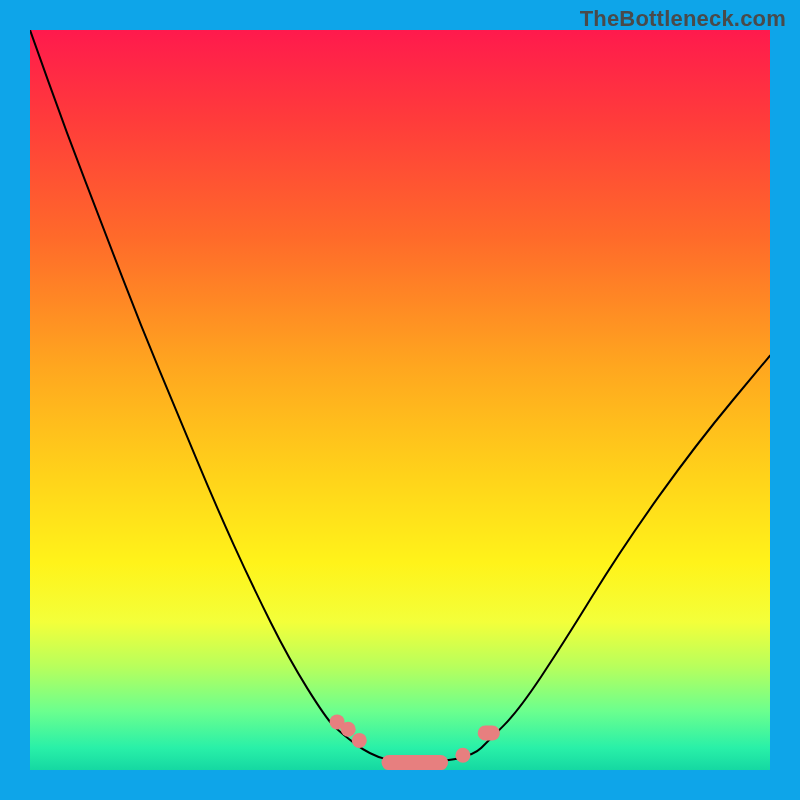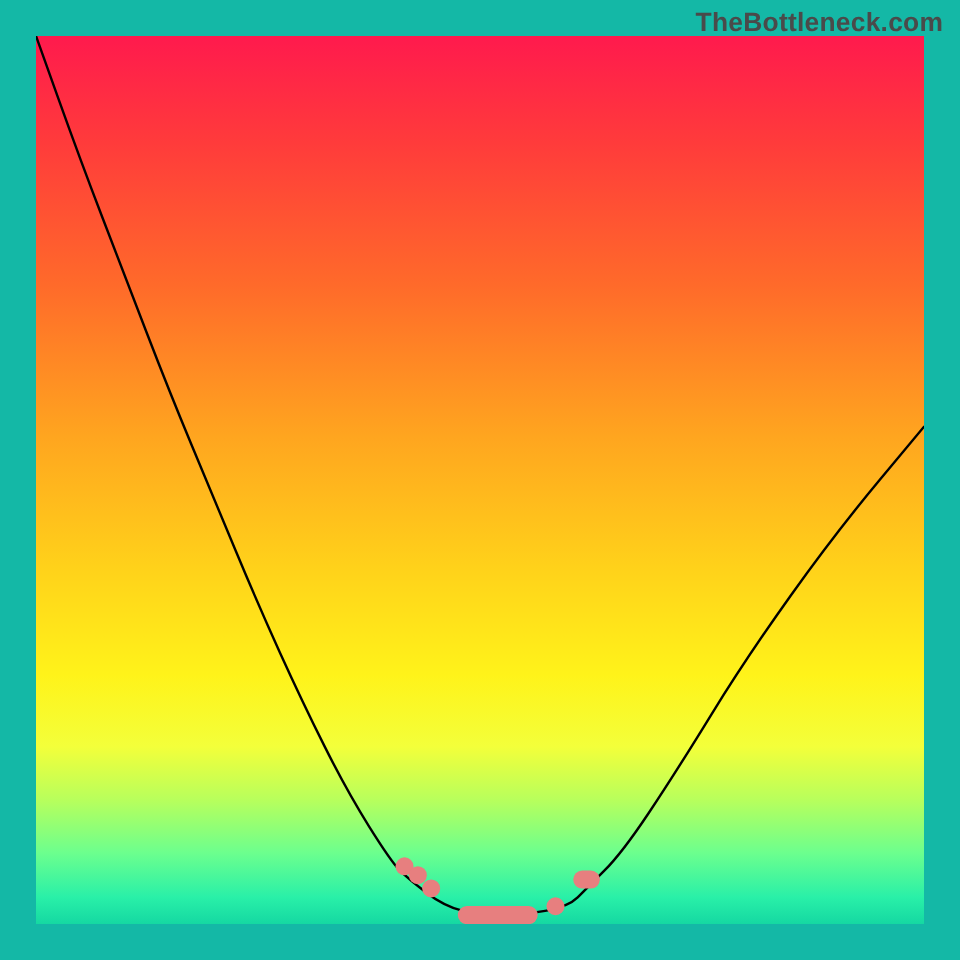--- a/index.html
+++ b/index.html
@@ -8,21 +8,21 @@
     width: 800px;
     height: 800px;
     overflow: hidden;
     font-family: Arial, Helvetica, sans-serif;
     background: #000;
   }
   .frame {
     position: relative;
     width: 800px;
     height: 800px;
-    background: #14b8a6;
+    background: #0ea5e9;
     box-sizing: border-box;
   }
   .plot-area {
     position: absolute;
     left: 30px;
     top: 30px;
     width: 740px;
     height: 740px;
     
     background: linear-gradient(

